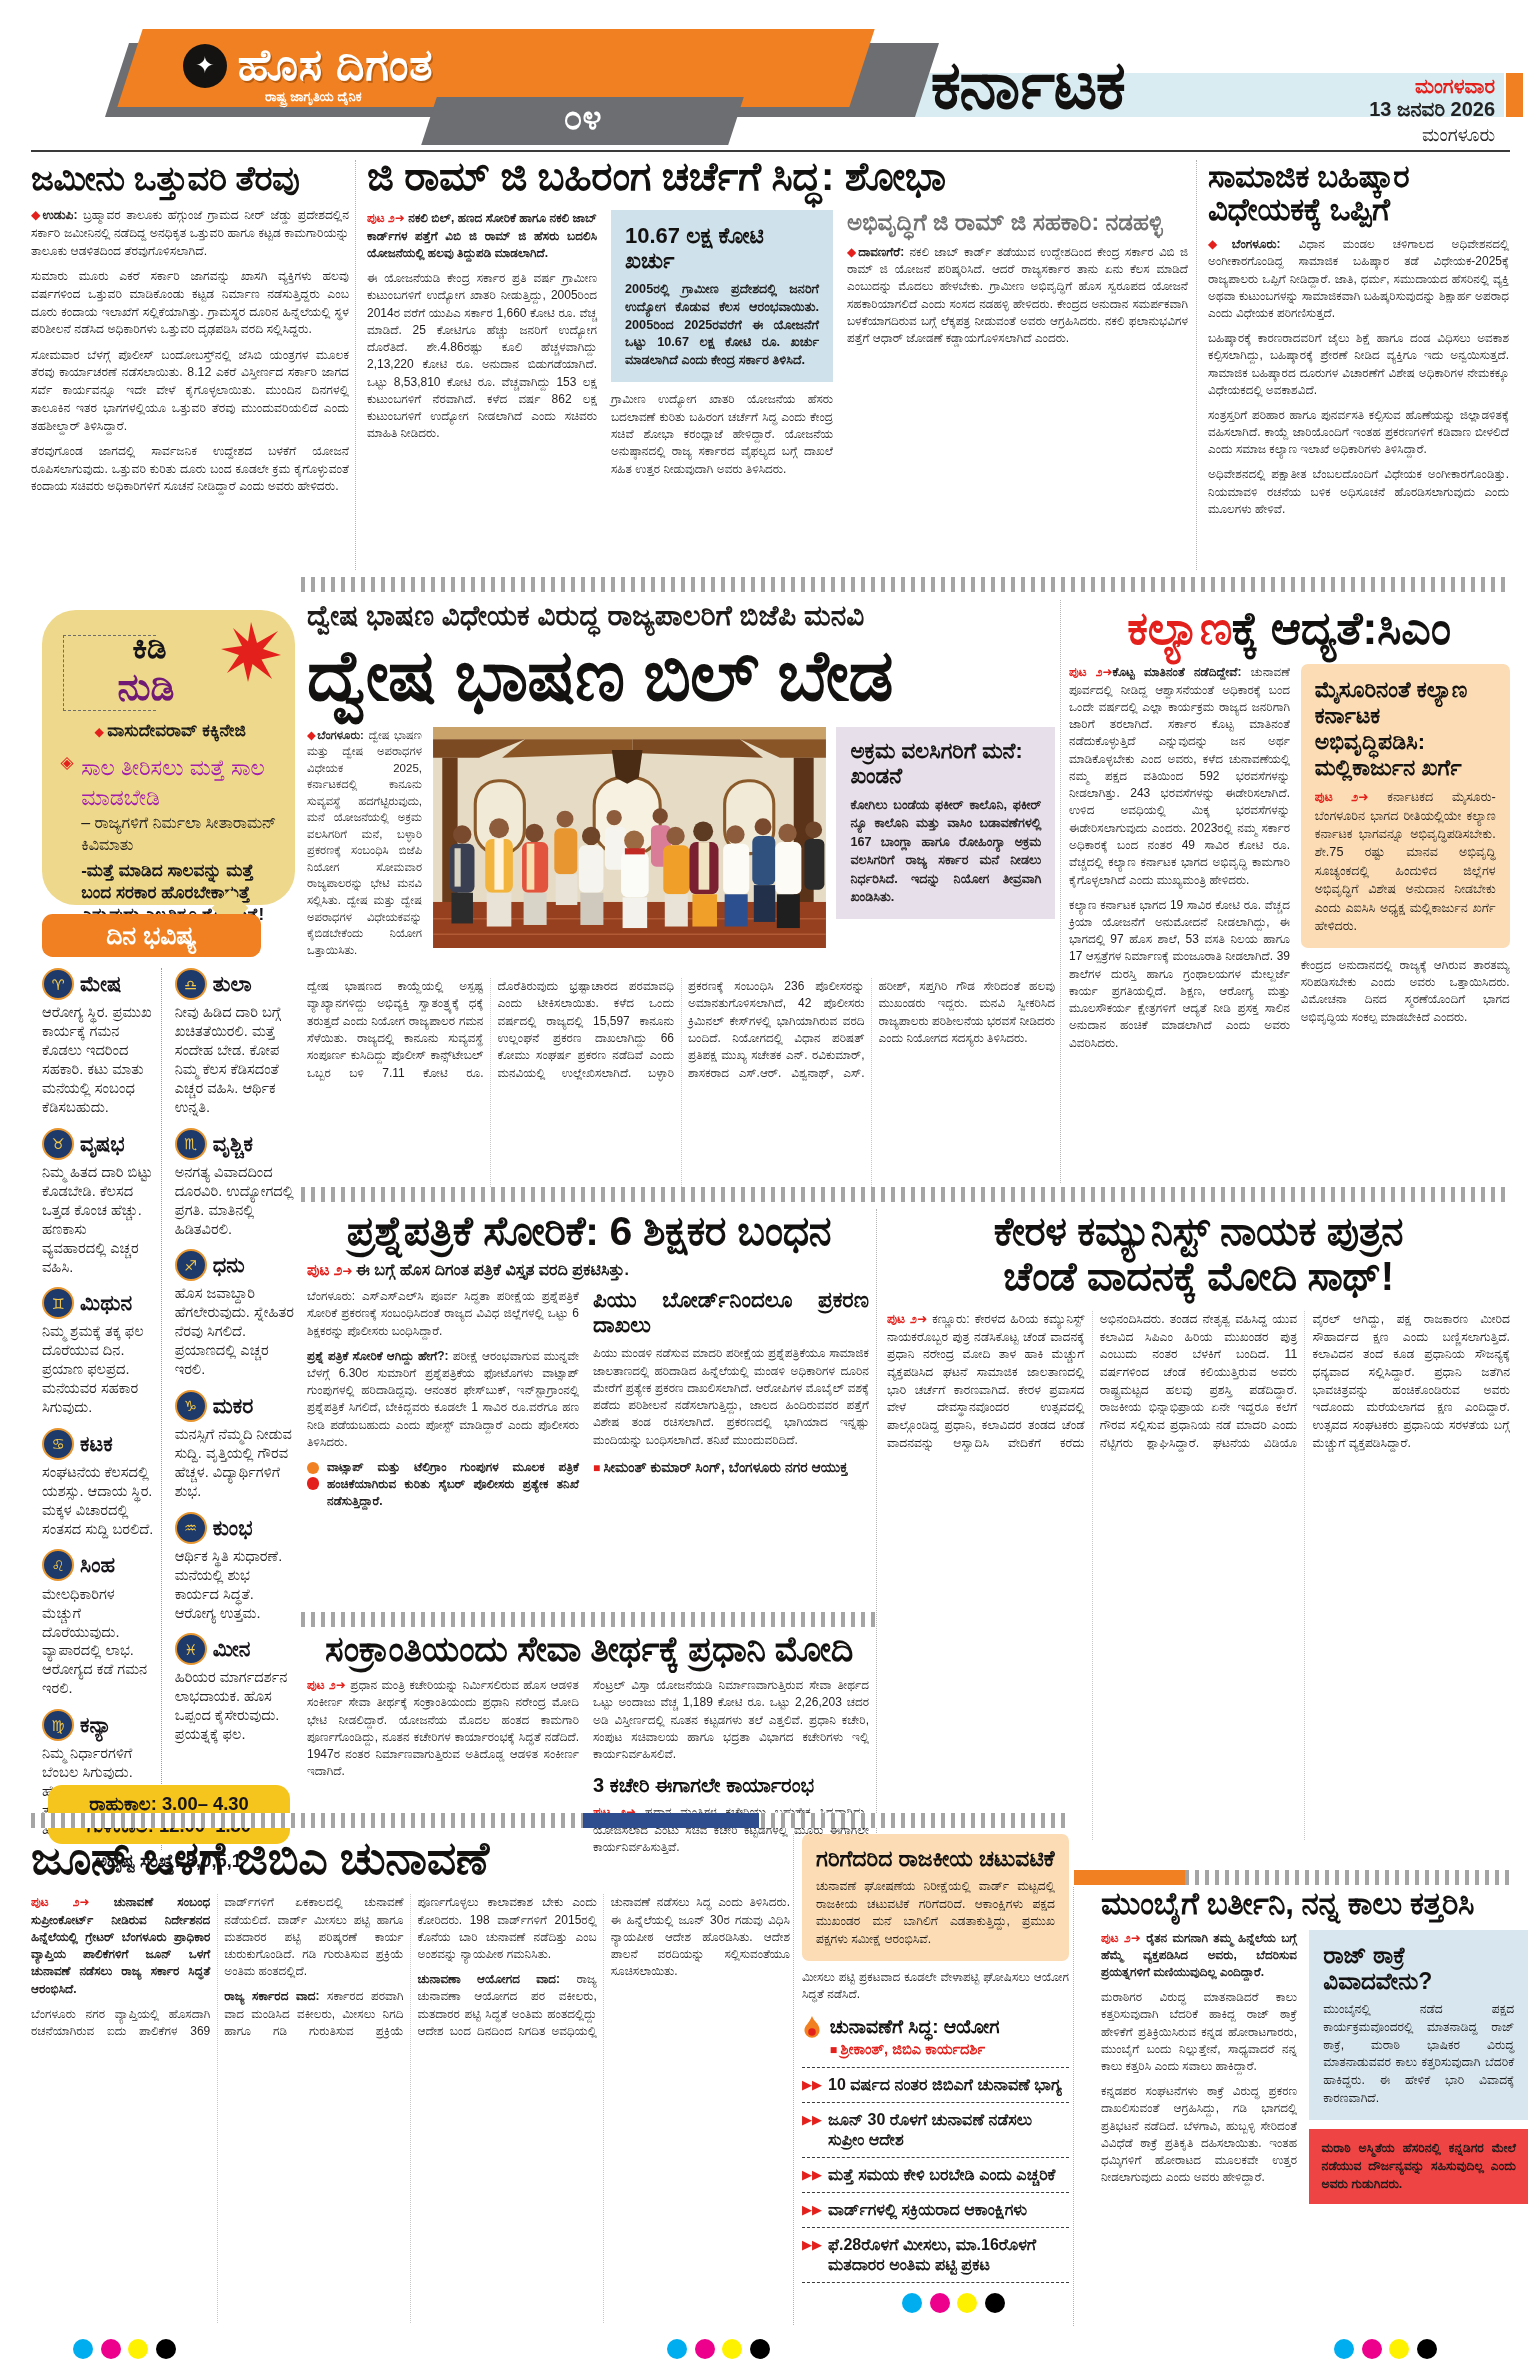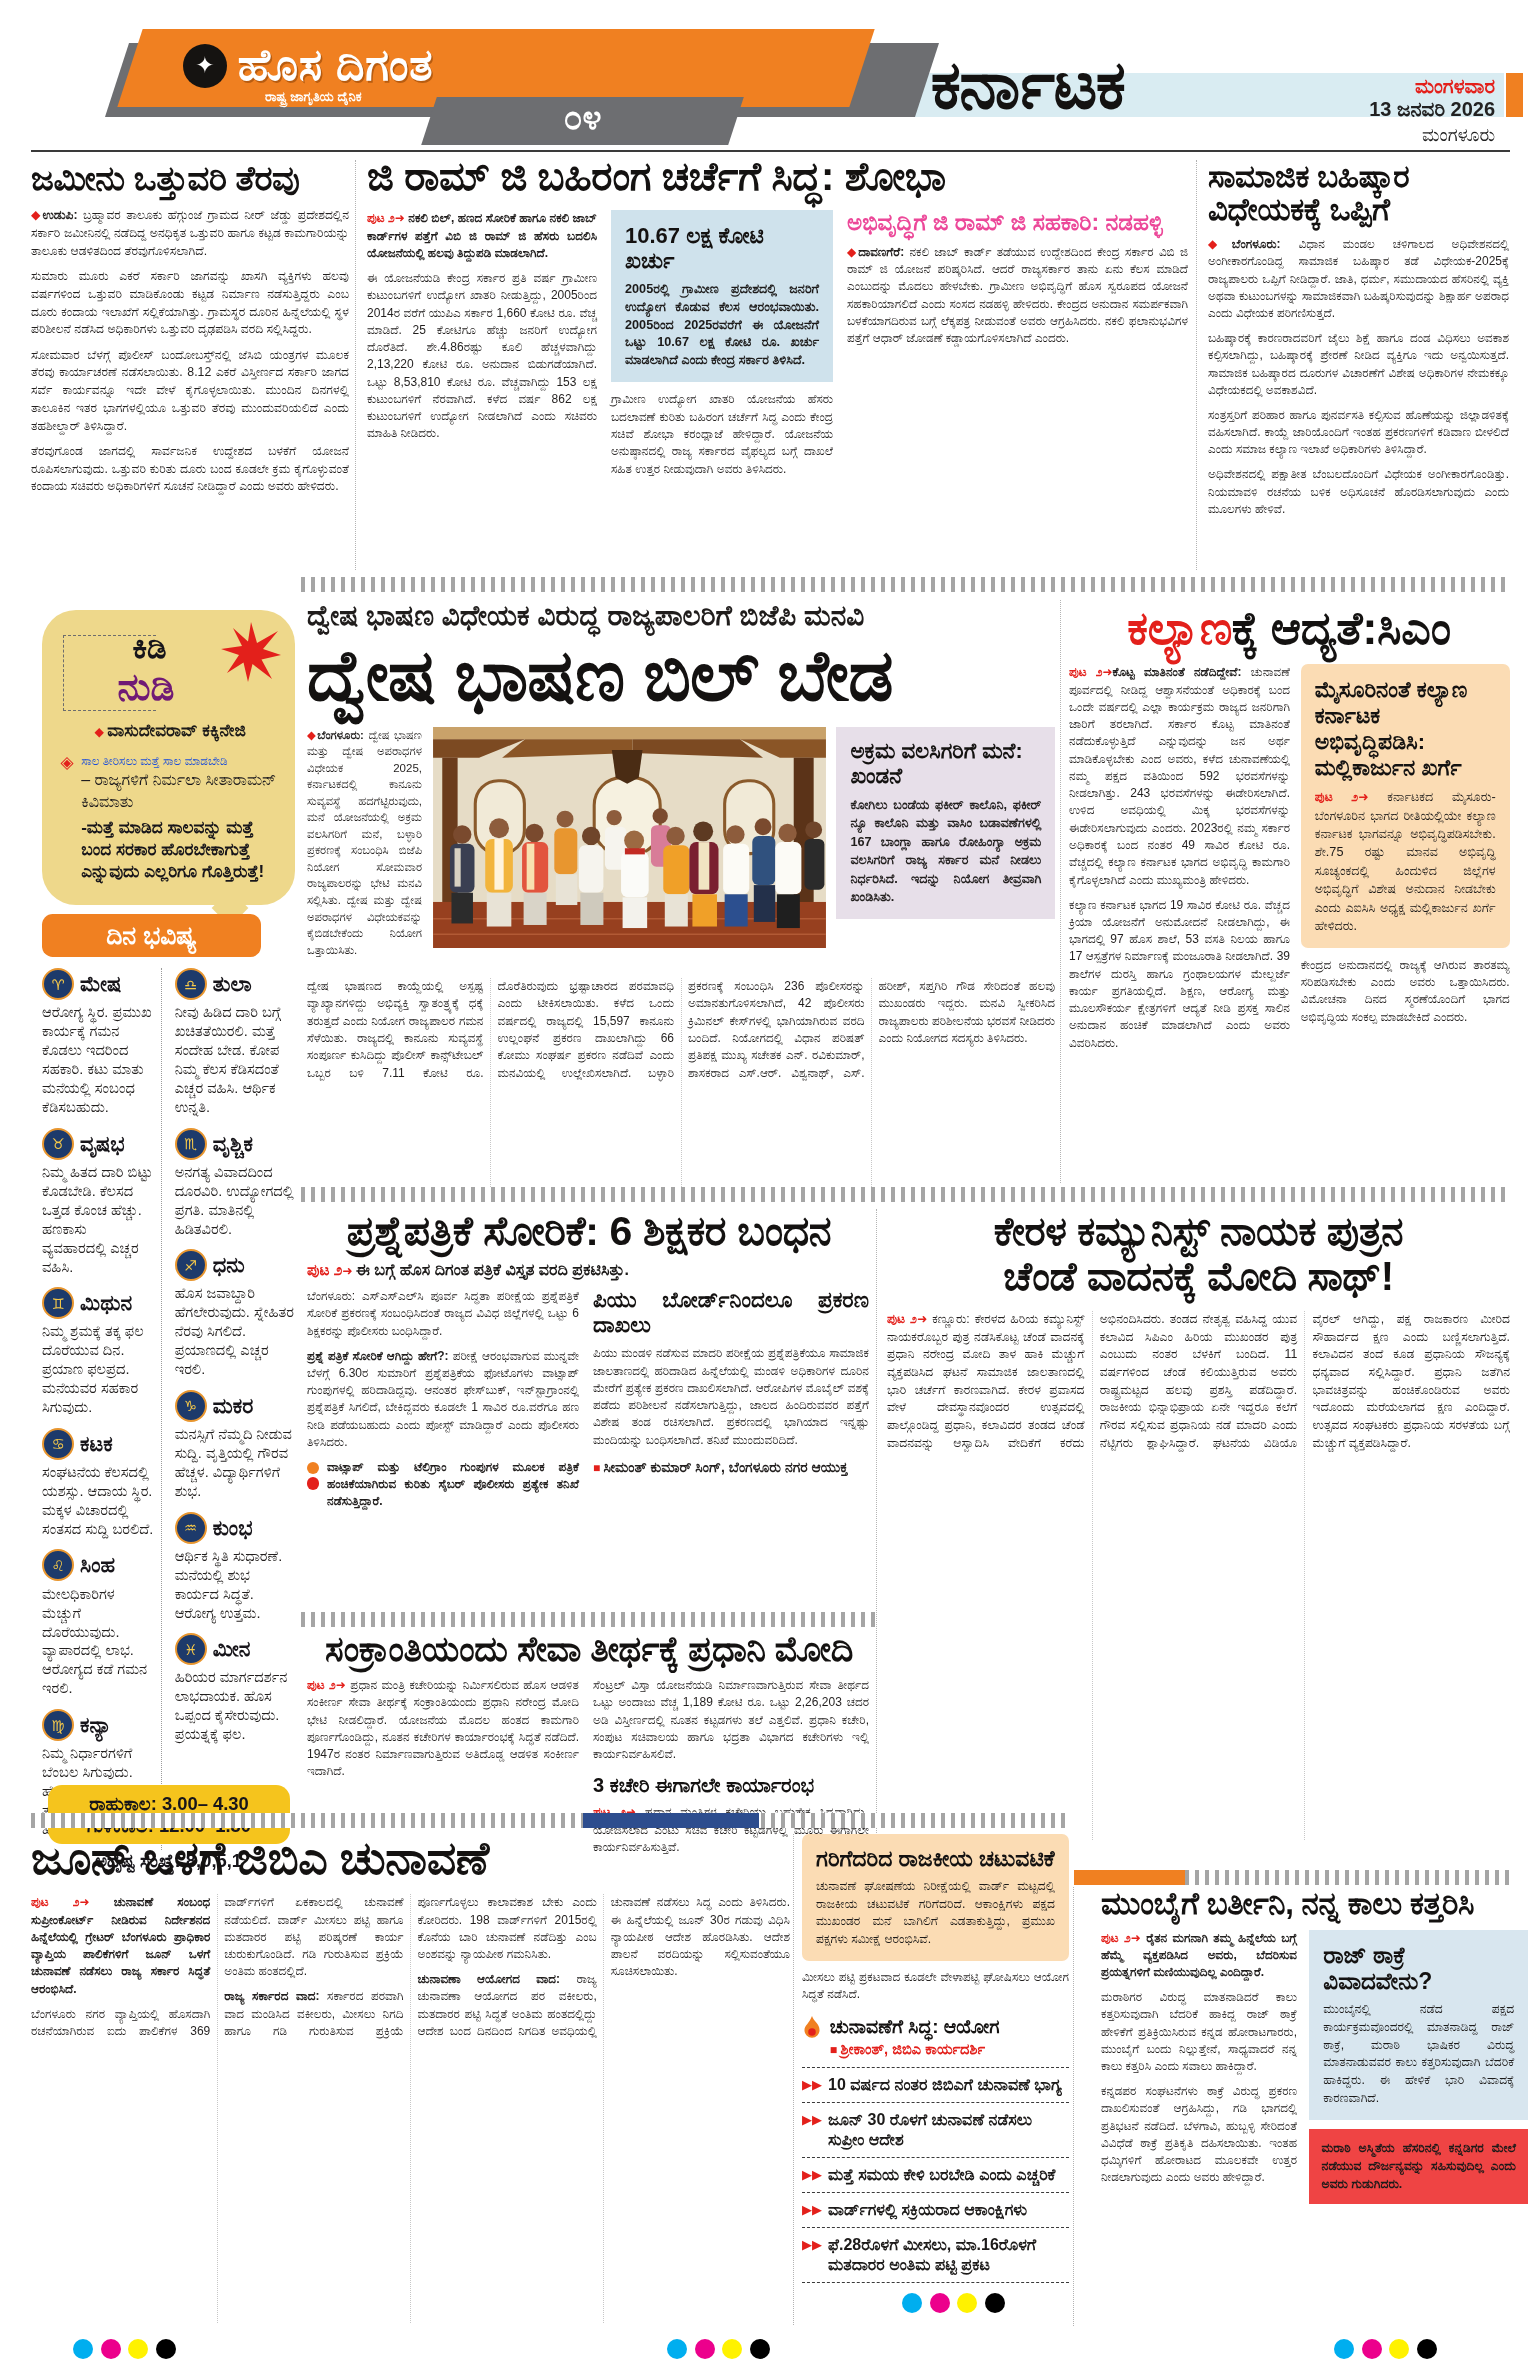--- a/index.html
+++ b/index.html
@@ -80,21 +80,21 @@
       <p>ಈ ಯೋಜನೆಯಡಿ ಕೇಂದ್ರ ಸರ್ಕಾರ ಪ್ರತಿ ವರ್ಷ ಗ್ರಾಮೀಣ ಕುಟುಂಬಗಳಿಗೆ ಉದ್ಯೋಗ ಖಾತರಿ ನೀಡುತ್ತಿದ್ದು, 2005ರಿಂದ 2014ರ ವರೆಗೆ ಯುಪಿಎ ಸರ್ಕಾರ 1,660 ಕೋಟಿ ರೂ. ವೆಚ್ಚ ಮಾಡಿದೆ. 25 ಕೋಟಿಗೂ ಹೆಚ್ಚು ಜನರಿಗೆ ಉದ್ಯೋಗ ದೊರೆತಿದೆ. ಶೇ.4.86ರಷ್ಟು ಕೂಲಿ ಹೆಚ್ಚಳವಾಗಿದ್ದು 2,13,220 ಕೋಟಿ ರೂ. ಅನುದಾನ ಬಿಡುಗಡೆಯಾಗಿದೆ. ಒಟ್ಟು 8,53,810 ಕೋಟಿ ರೂ. ವೆಚ್ಚವಾಗಿದ್ದು 153 ಲಕ್ಷ ಕುಟುಂಬಗಳಿಗೆ ನೆರವಾಗಿದೆ. ಕಳೆದ ವರ್ಷ 862 ಲಕ್ಷ ಕುಟುಂಬಗಳಿಗೆ ಉದ್ಯೋಗ ನೀಡಲಾಗಿದೆ ಎಂದು ಸಚಿವರು ಮಾಹಿತಿ ನೀಡಿದರು.</p>
     </div>
     <div>
       <div class="bluebox boxed">
         <div class="b" style="font-size:22px;line-height:1.15;margin-bottom:7.7px;color:#141211;">10.67 ಲಕ್ಷ ಕೋಟಿ ಖರ್ಚು</div>
         <div class="b just" style="font-size:12.7px;line-height:1.4;">2005ರಲ್ಲಿ ಗ್ರಾಮೀಣ ಪ್ರದೇಶದಲ್ಲಿ ಜನರಿಗೆ ಉದ್ಯೋಗ ಕೊಡುವ ಕೆಲಸ ಆರಂಭವಾಯಿತು. 2005ರಿಂದ 2025ರವರೆಗೆ ಈ ಯೋಜನೆಗೆ ಒಟ್ಟು 10.67 ಲಕ್ಷ ಕೋಟಿ ರೂ. ಖರ್ಚು ಮಾಡಲಾಗಿದೆ ಎಂದು ಕೇಂದ್ರ ಸರ್ಕಾರ ತಿಳಿಸಿದೆ.</div>
       </div>
       <p class="body-txt" style="margin-top:9.2px;">ಗ್ರಾಮೀಣ ಉದ್ಯೋಗ ಖಾತರಿ ಯೋಜನೆಯ ಹೆಸರು ಬದಲಾವಣೆ ಕುರಿತು ಬಹಿರಂಗ ಚರ್ಚೆಗೆ ಸಿದ್ಧ ಎಂದು ಕೇಂದ್ರ ಸಚಿವೆ ಶೋಭಾ ಕರಂದ್ಲಾಜೆ ಹೇಳಿದ್ದಾರೆ. ಯೋಜನೆಯ ಅನುಷ್ಠಾನದಲ್ಲಿ ರಾಜ್ಯ ಸರ್ಕಾರದ ವೈಫಲ್ಯದ ಬಗ್ಗೆ ದಾಖಲೆ ಸಹಿತ ಉತ್ತರ ನೀಡುವುದಾಗಿ ಅವರು ತಿಳಿಸಿದರು.</p>
     </div>
     <div class="body-txt">
-      <div class="b" style="font-size:23px;line-height:1.12;margin-bottom:7.7px;color:#ec4899;">ಅಭಿವೃದ್ಧಿಗೆ ಜಿ ರಾಮ್ ಜಿ ಸಹಕಾರಿ: ನಡಹಳ್ಳಿ</div>
+      <div class="b" style="font-size:23px;line-height:1.12;margin-bottom:7.7px;color:#737373;">ಅಭಿವೃದ್ಧಿಗೆ ಜಿ ರಾಮ್ ಜಿ ಸಹಕಾರಿ: ನಡಹಳ್ಳಿ</div>
       <p><span class="red">◆</span><span class="b">ದಾವಣಗೆರೆ:</span> <span>ನಕಲಿ ಜಾಬ್ ಕಾರ್ಡ್ ತಡೆಯುವ ಉದ್ದೇಶದಿಂದ ಕೇಂದ್ರ ಸರ್ಕಾರ ವಿಬಿ ಜಿ ರಾಮ್ ಜಿ ಯೋಜನೆ ಪರಿಷ್ಕರಿಸಿದೆ. ಆದರೆ ರಾಜ್ಯಸರ್ಕಾರ ತಾನು ಏನು ಕೆಲಸ ಮಾಡಿದೆ ಎಂಬುದನ್ನು ಮೊದಲು ಹೇಳಬೇಕು. ಗ್ರಾಮೀಣ ಅಭಿವೃದ್ಧಿಗೆ ಹೊಸ ಸ್ವರೂಪದ ಯೋಜನೆ ಸಹಕಾರಿಯಾಗಲಿದೆ ಎಂದು ಸಂಸದ ನಡಹಳ್ಳಿ ಹೇಳಿದರು. ಕೇಂದ್ರದ ಅನುದಾನ ಸಮರ್ಪಕವಾಗಿ ಬಳಕೆಯಾಗದಿರುವ ಬಗ್ಗೆ ಲೆಕ್ಕಪತ್ರ ನೀಡುವಂತೆ ಅವರು ಆಗ್ರಹಿಸಿದರು. ನಕಲಿ ಫಲಾನುಭವಿಗಳ ಪತ್ತೆಗೆ ಆಧಾರ್ ಜೋಡಣೆ ಕಡ್ಡಾಯಗೊಳಿಸಲಾಗಿದೆ ಎಂದರು.</span></p>
     </div>
   </div>
 </div>
 <div class="abs vdot" style="left:1196px;top:160px;height:410px;"></div>
 
 <div class="abs" style="left:1208px;top:160px;width:301px;">
   <div class="headline" style="font-size:31px;margin-bottom:9.2px;">ಸಾಮಾಜಿಕ ಬಹಿಷ್ಕಾರ ವಿಧೇಯಕಕ್ಕೆ ಒಪ್ಪಿಗೆ</div>
   <div class="body-txt just">
     <p><span class="red">◆</span><span class="b">ಬೆಂಗಳೂರು:</span> <span>ವಿಧಾನ ಮಂಡಲ ಚಳಿಗಾಲದ ಅಧಿವೇಶನದಲ್ಲಿ ಅಂಗೀಕಾರಗೊಂಡಿದ್ದ ಸಾಮಾಜಿಕ ಬಹಿಷ್ಕಾರ ತಡೆ ವಿಧೇಯಕ-2025ಕ್ಕೆ ರಾಜ್ಯಪಾಲರು ಒಪ್ಪಿಗೆ ನೀಡಿದ್ದಾರೆ. ಜಾತಿ, ಧರ್ಮ, ಸಮುದಾಯದ ಹೆಸರಿನಲ್ಲಿ ವ್ಯಕ್ತಿ ಅಥವಾ ಕುಟುಂಬಗಳನ್ನು ಸಾಮಾಜಿಕವಾಗಿ ಬಹಿಷ್ಕರಿಸುವುದನ್ನು ಶಿಕ್ಷಾರ್ಹ ಅಪರಾಧ ಎಂದು ವಿಧೇಯಕ ಪರಿಗಣಿಸುತ್ತದೆ.</span></p>
@@ -115,21 +115,21 @@
         <polygon points="20,0 24,14 38,6 28,18 40,22 27,25 34,38 21,28 18,40 15,27 4,34 12,22 0,18 14,16 8,4 18,13" fill="#e3201b"></polygon>
       </svg>
   </div>
   <div style="margin:10.7px 0 12.3px 34px;">
     <span class="red">◆</span>
     <span class="b" style="font-size:17px;">ವಾಸುದೇವರಾವ್ ಕಕ್ಕಿನೇಜಿ</span>
   </div>
   <div style="display:flex;gap:7.7px;">
     <span class="red" style="font-size:17px;line-height:1.2;">◈</span>
     <div>
-      <div style="font-size:12px;line-height:1.35;color:#1d4ed8;">ಸಾಲ ತೀರಿಸಲು ಮತ್ತೆ ಸಾಲ ಮಾಡಬೇಡಿ</div>
+      <div style="font-size:22px;line-height:1.35;color:#a21caf;">ಸಾಲ ತೀರಿಸಲು ಮತ್ತೆ ಸಾಲ ಮಾಡಬೇಡಿ</div>
       <div style="font-size:16px;line-height:1.35;color:#17151a;">– ರಾಜ್ಯಗಳಿಗೆ ನಿರ್ಮಲಾ ಸೀತಾರಾಮನ್ ಕಿವಿಮಾತು</div>
       <div class="b" style="font-size:17px;line-height:1.3;color:#17151a;margin-top:4.6px;">-ಮತ್ತೆ ಮಾಡಿದ ಸಾಲವನ್ನು ಮತ್ತೆ ಬಂದ ಸರಕಾರ ಹೊರಬೇಕಾಗುತ್ತೆ ಎನ್ನುವುದು ಎಲ್ಲರಿಗೂ ಗೊತ್ತಿರುತ್ತೆ!</div>
     </div>
   </div>
   <div class="abs" style="left:175px;top:285px;width:26px;height:26px;background:#eed88b;transform:rotate(45deg);"></div>
 </div>
 
 <div class="abs" style="left:42px;top:914px;width:219px;height:43px;background:#f08021;border-radius:10.7px;display:flex;align-items:center;justify-content:center;">
   <span style="color:#fff;font-weight:bold;font-size:25px;">ದಿನ ಭವಿಷ್ಯ</span>
 </div>

